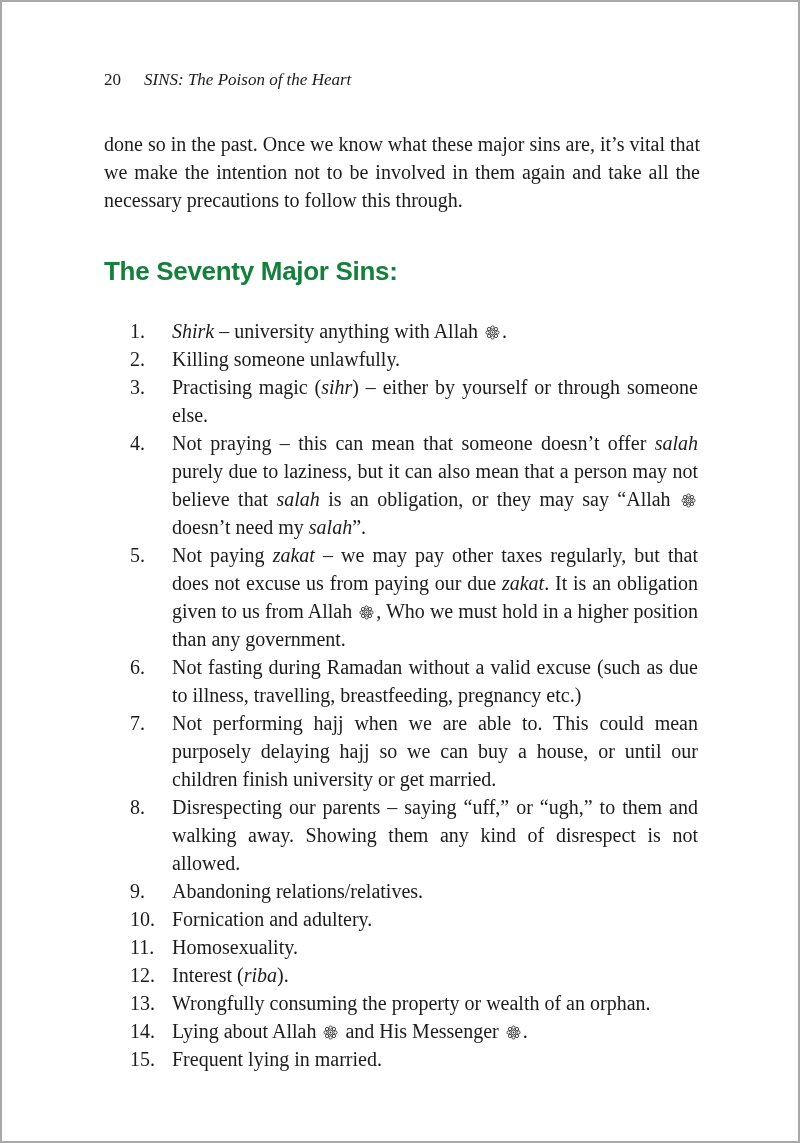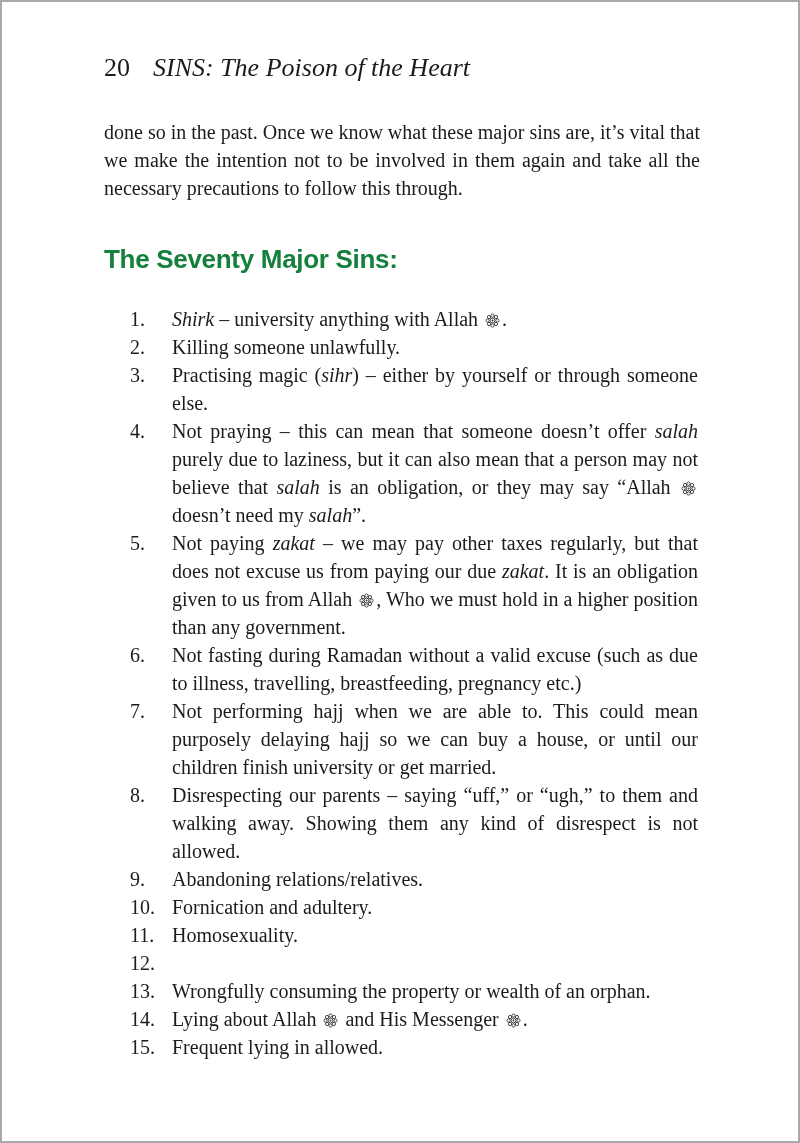--- a/index.html
+++ b/index.html
@@ -12,22 +12,23 @@
     border: 2px solid #a9a9a9;
     padding: 54px 100px 0 102px;
     font-family: "Liberation Serif", serif;
     color: #1b1b1b;
     overflow: hidden;
   }
   .running-header {
     display: flex;
     align-items: baseline;
     gap: 23px;
-    font-size: 26px;
+    font-size: 17px;
     line-height: 24px;
+    margin-top: 12px;
   }
   .page-number { font-style: normal; }
   .book-title { font-style: italic; }
   .intro {
     margin-top: 38px;
     font-size: 20px;
     line-height: 28px;
     text-align: justify;
     width: 596px;
     hyphens: none;
@@ -156,20 +157,21 @@
       <div class="sin-item">
         <span class="sin-num">10.</span>
         <span class="sin-text"><span>Fornication and adultery.</span></span>
       </div>
       <div class="sin-item">
         <span class="sin-num">11.</span>
         <span class="sin-text"><span>Homosexuality.</span></span>
       </div>
       <div class="sin-item">
         <span class="sin-num">12.</span>
+        <span class="sin-text"><span>Interest (</span><em>riba</em><span>).</span></span>
       </div>
       <div class="sin-item">
         <span class="sin-num">13.</span>
         <span class="sin-text"><span>Wrongfully consuming the property or wealth of an orphan.</span></span>
       </div>
       <div class="sin-item">
         <span class="sin-num">14.</span>
         <span class="sin-text"><span>Lying about Allah </span><span class="hon"><svg viewBox="0 0 22 22" width="17" height="17" aria-hidden="true">
               <g fill="none" stroke="#2b2b2b" stroke-width="1.1">
                 <circle cx="11" cy="11" r="3.1"></circle>
@@ -193,17 +195,17 @@
                 <circle cx="6.5" cy="6.5" r="2.1"></circle>
                 <circle cx="15.5" cy="6.5" r="2.1"></circle>
                 <circle cx="6.5" cy="15.5" r="2.1"></circle>
                 <circle cx="15.5" cy="15.5" r="2.1"></circle>
               </g>
               <circle cx="11" cy="11" r="1.2" fill="#2b2b2b"></circle>
             </svg></span><span>.</span></span>
       </div>
       <div class="sin-item">
         <span class="sin-num">15.</span>
-        <span class="sin-text"><span>Frequent lying in allowed.</span></span>
+        <span class="sin-text"><span>Frequent lying in married.</span></span>
       </div>
     </div>
 
 </div>
 
 </body></html>

